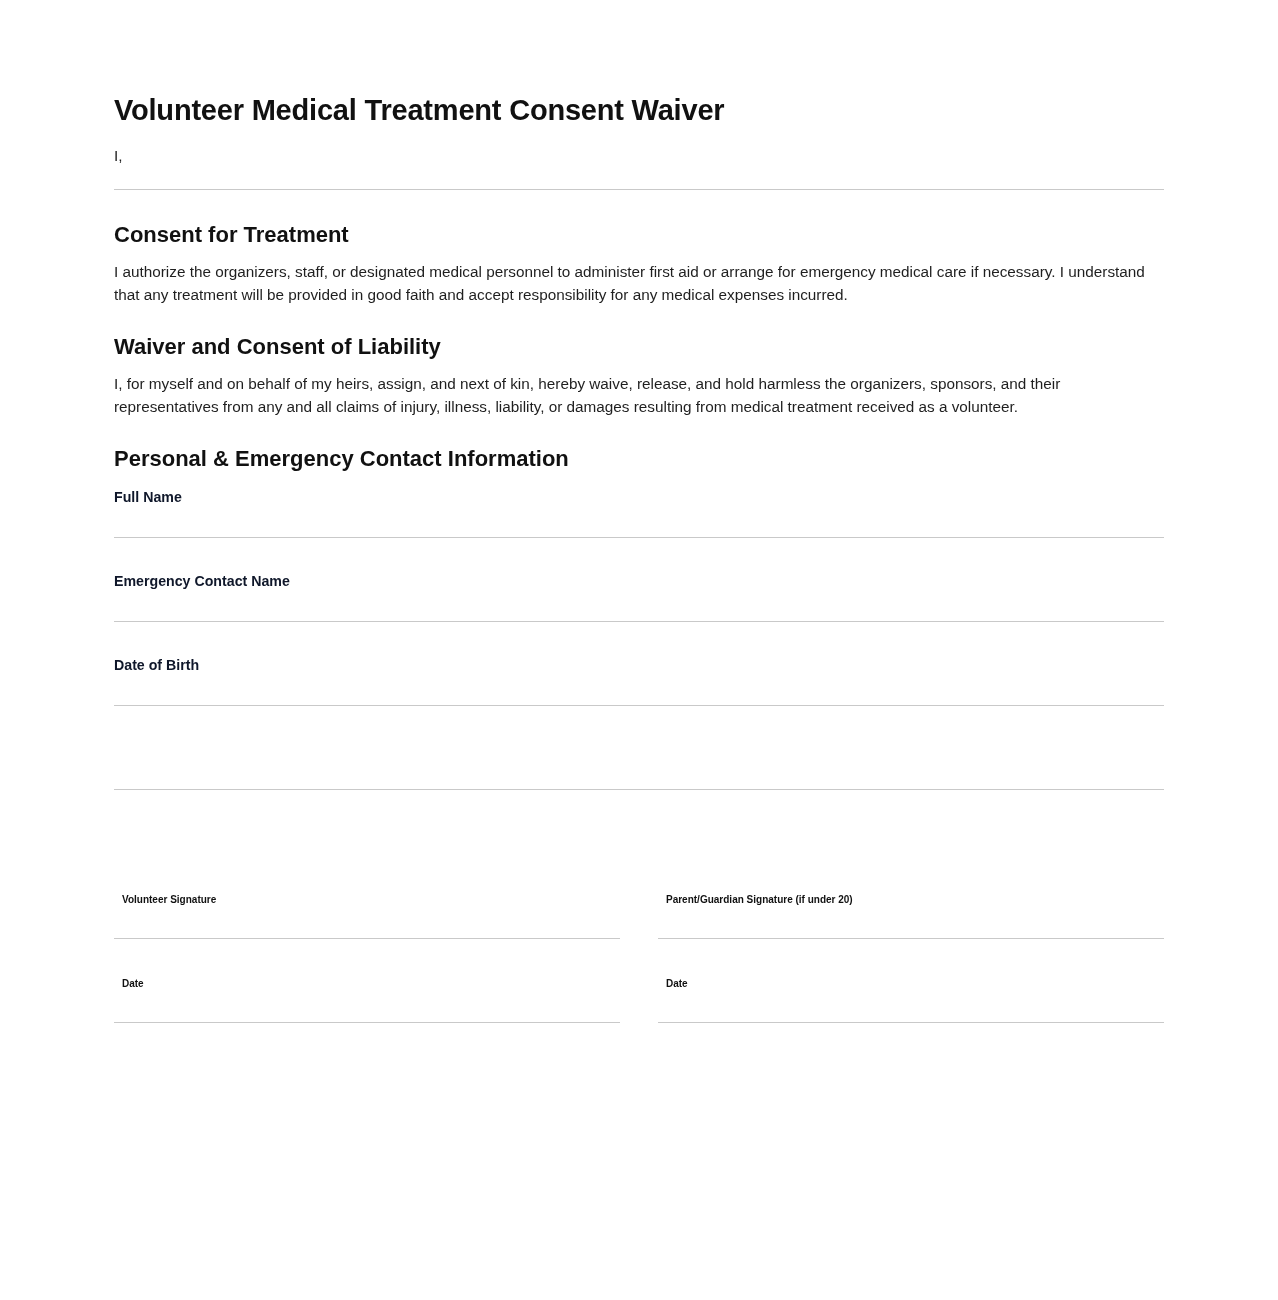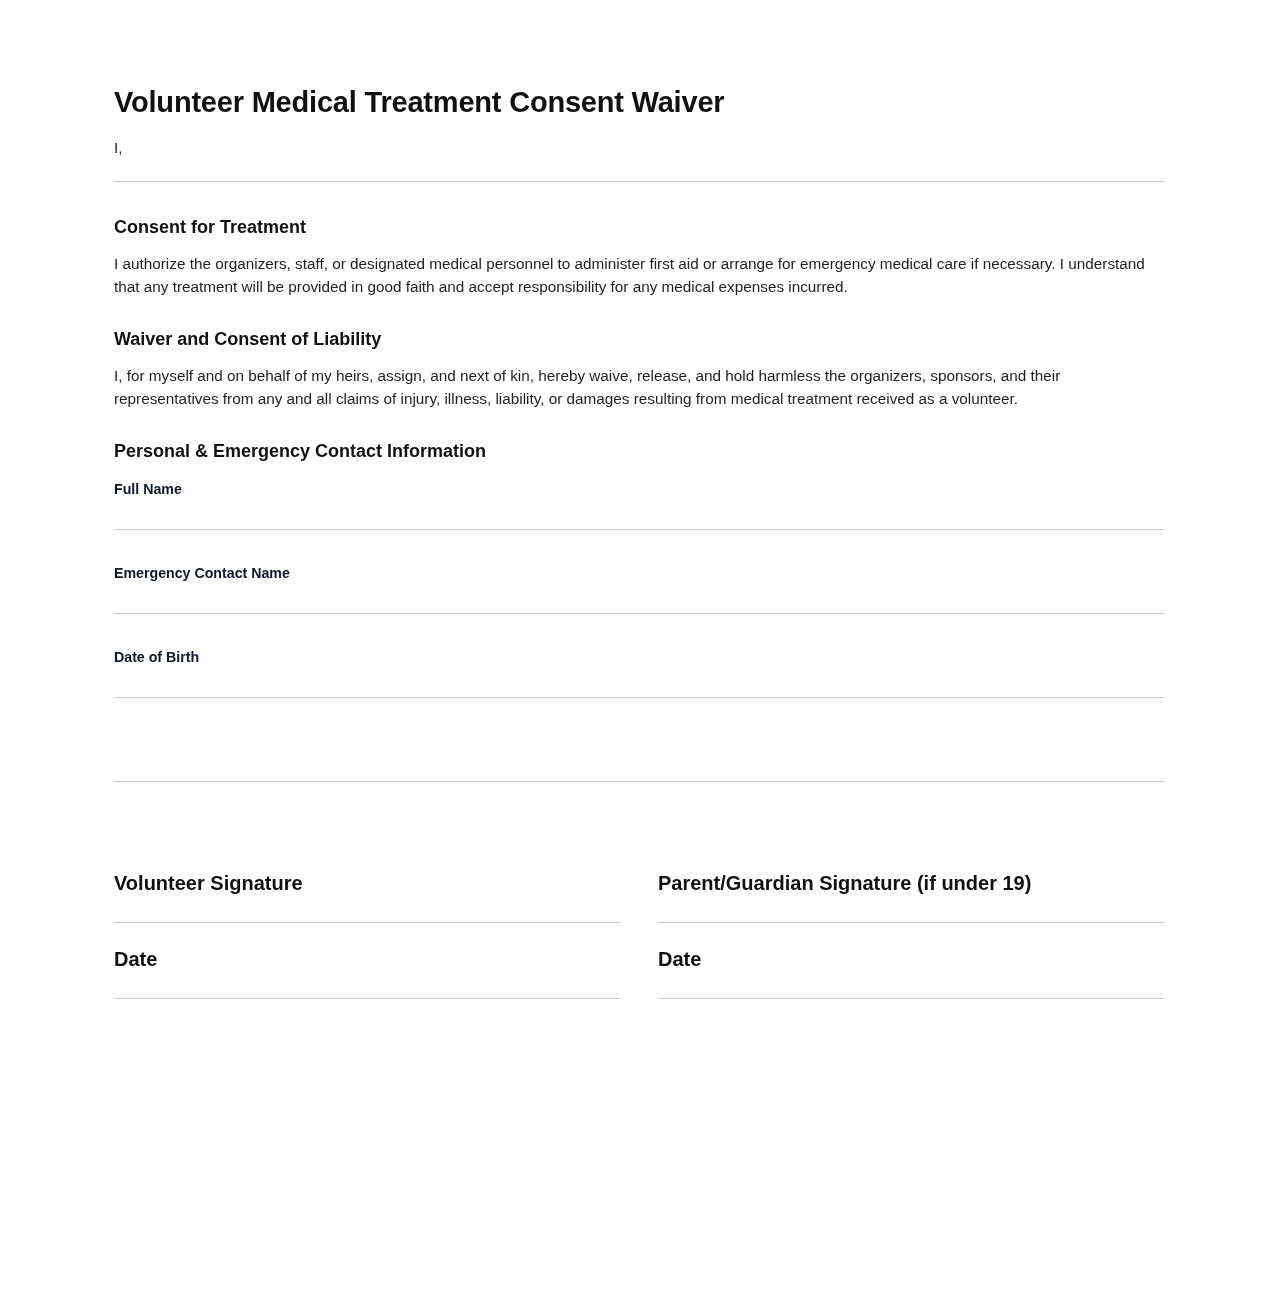--- a/index.html
+++ b/index.html
@@ -18,21 +18,21 @@
     position: relative;
     width: 1278px;
     height: 1300px;
     box-sizing: border-box;
     padding: 0;
     background: #ffffff;
   }
   .content {
     position: absolute;
     left: 114px;
-    top: 84px;
+    top: 92px;
     width: 1050px;
   }
 
   
   .doc-title {
     font-size: 29px;
     font-weight: bold;
     letter-spacing: -0.2px;
     line-height: 36px;
     color: #111111;
@@ -66,21 +66,21 @@
   .rule-gap-below {
     margin-bottom: 22px;
   }
 
   .para-block {
     margin-bottom: 30px;
   }
 
   
   .section-heading {
-    font-size: 18px;
+    font-size: 22px;
     font-weight: bold;
     color: #111111;
     line-height: 22px;
     margin: 0 0 14px 0;
   }
 
   .section-heading.tight {
     margin-bottom: 14px;
   }
 
@@ -117,25 +117,25 @@
   }
   .sign-col {
     width: 506px;
     flex: 0 0 506px;
   }
   .sign-field {
     position: relative;
     height: 76px;
   }
   .sign-label {
-    font-size: 20px;
+    font-size: 10px;
     font-weight: bold;
     color: #111111;
     line-height: 19px;
-    margin: 0;
+    margin: 8px;
   }
   .sign-line {
     position: absolute;
     left: 0;
     right: 0;
     top: 48px;
     border-top: 1px solid #c9c9c9;
     height: 0;
   }
 </style>
@@ -205,21 +205,21 @@
         <div class="sign-field">
           <p class="sign-label">Date</p>
           <div class="sign-line"></div>
         </div>
 
       </div>
 
       <div class="sign-col">
 
         <div class="sign-field">
-          <p class="sign-label">Parent/Guardian Signature (if under 19)</p>
+          <p class="sign-label">Parent/Guardian Signature (if under 20)</p>
           <div class="sign-line"></div>
         </div>
 
         <div class="sign-field">
           <p class="sign-label">Date</p>
           <div class="sign-line"></div>
         </div>
 
       </div>
 

